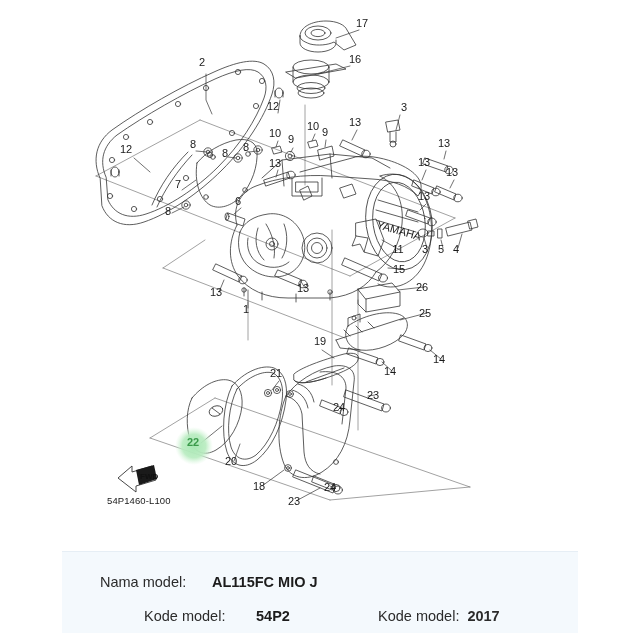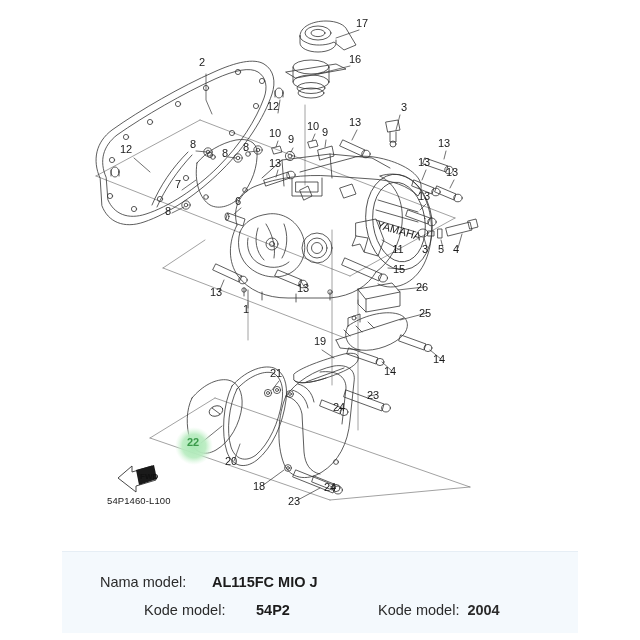--- a/index.html
+++ b/index.html
@@ -54,21 +54,21 @@
     font-size: 14.5px;
     color: #2b2b2b;
     white-space: nowrap;
   }
   #info-row-1 { top: 22px; }
   #info-row-2 { top: 50px; }
   .info-label { display: inline-block; }
   .info-value { display: inline-block; font-weight: 600; color: #1c1c1c; }
   .lbl-nama  { width: 112px; }
   .lbl-kode  { width: 112px; margin-left: 44px; }
-  .val-kode  { width: 122px; font-weight: 600; }
+  .val-kode  { width: 122px; font-weight: 600; margin-top: 6px; }
   .lbl-tahun { display: inline-block; }
   .val-tahun { display: inline-block; font-weight: 600; margin-left: 8px; }
 </style>
 </head>
 <body>
 
 <div id="app">
 
   <div id="diagram-area">
     <svg id="diagram-svg" width="640" height="540" viewBox="0 0 640 540">
@@ -499,17 +499,17 @@
 
       <text class="drawing-no" x="107" y="504" stroke="none">54P1460-L100</text>
     </svg>
   </div>
 
   <div id="info-panel">
     <div class="info-row" id="info-row-1">
       <span class="info-label lbl-nama">Nama model:</span><span class="info-value">AL115FC MIO J</span>
     </div>
     <div class="info-row" id="info-row-2">
-      <span class="info-label lbl-kode">Kode model:</span><span class="info-value val-kode">54P2</span><span class="lbl-tahun">Kode model:</span><span class="val-tahun">2004</span>
+      <span class="info-label lbl-kode">Kode model:</span><span class="info-value val-kode">54P2</span><span class="lbl-tahun">Kode model:</span><span class="val-tahun">2017</span>
     </div>
   </div>
 
 </div>
 
 </body></html>

